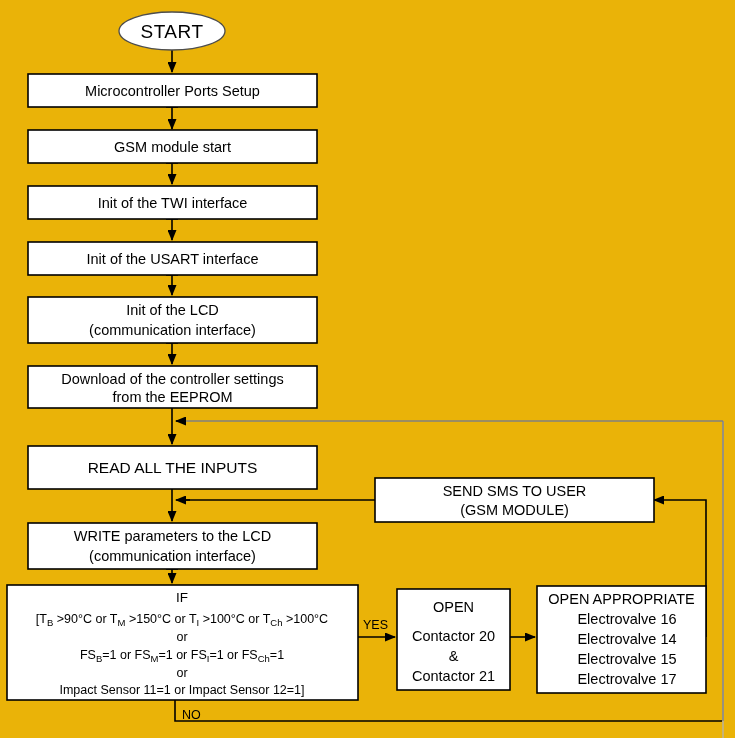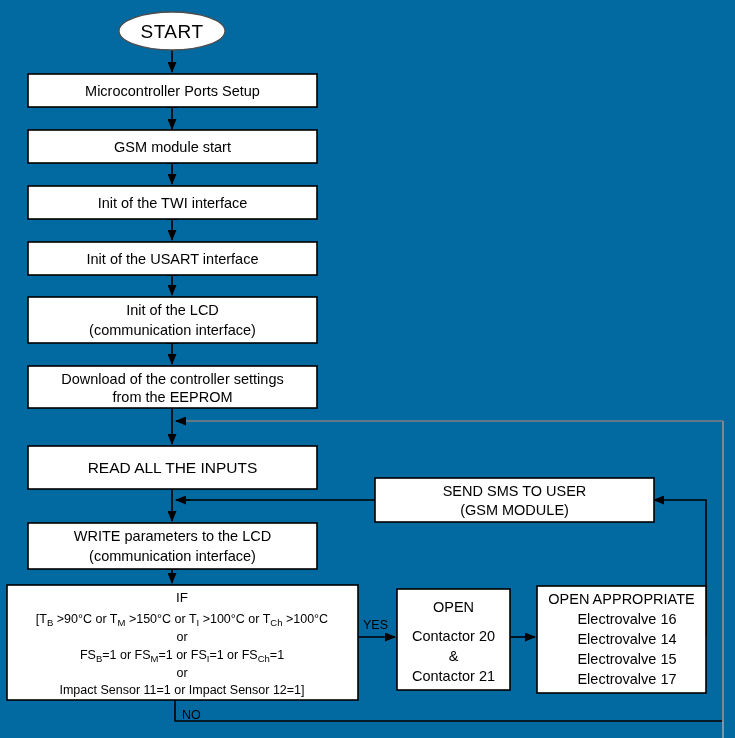--- a/index.html
+++ b/index.html
@@ -4,21 +4,21 @@
 <style>
   html, body {
     margin: 0;
     padding: 0;
     background: #ffffff;
   }
   #page {
     position: relative;
     width: 735px;
     height: 738px;
-    background: #0369a1;
+    background: #eab308;
     font-family: "Liberation Sans", sans-serif;
     overflow: hidden;
   }
   svg#flow {
     position: absolute;
     left: 0;
     top: 0;
     width: 735px;
     height: 738px;
   }

